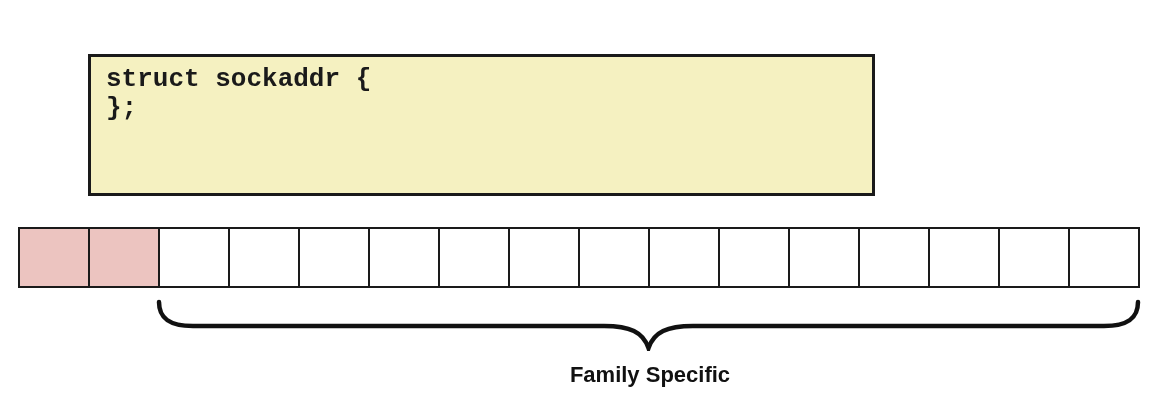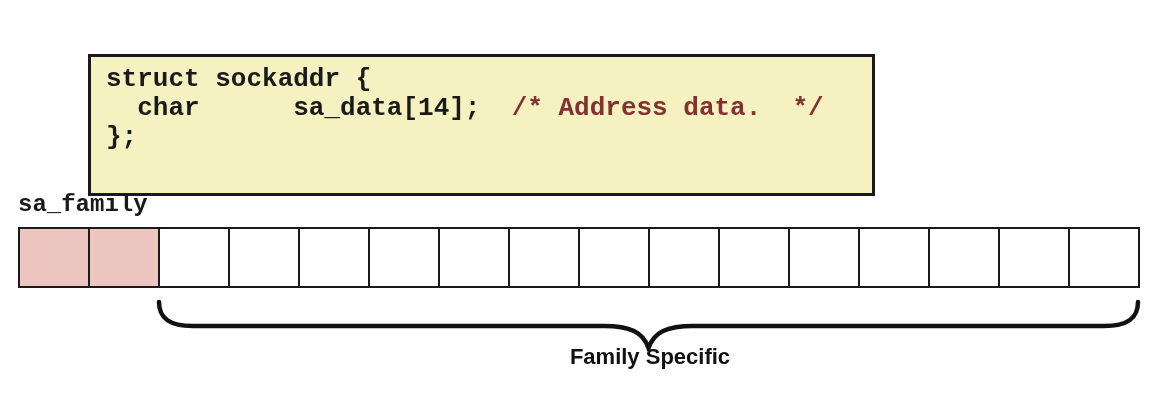--- a/index.html
+++ b/index.html
@@ -74,41 +74,39 @@
     top: 299px;
     width: 985px;
     height: 52px;
   }
   .brace-wrap svg { display: block; }
 
   
   .brace-label {
     position: absolute;
     left: 650px;
-    top: 344px;
+    top: 362px;
     transform: translateX(-50%);
     font-family: "Liberation Sans", sans-serif;
     font-weight: bold;
     font-size: 22px;
     color: #111111;
     white-space: nowrap;
   }
 </style>
 </head>
 <body>
 
 <div class="canvas">
 
   <div class="code-box">
     <div class="code-line"><span>struct sockaddr {</span><span class="comment"></span></div>
-    <div class="code-line"><span>  char      sa_data[14];  </span><span class="comment">/* Address data.  */</span></div>
     <div class="code-line"><span>};</span><span class="comment"></span></div>
   </div>
 
-  <div class="field-label">sa_family</div>
 
   <div class="byte-row">
       <div class="cell family"></div>
       <div class="cell family"></div>
       <div class="cell"></div>
       <div class="cell"></div>
       <div class="cell"></div>
       <div class="cell"></div>
       <div class="cell"></div>
       <div class="cell"></div>

